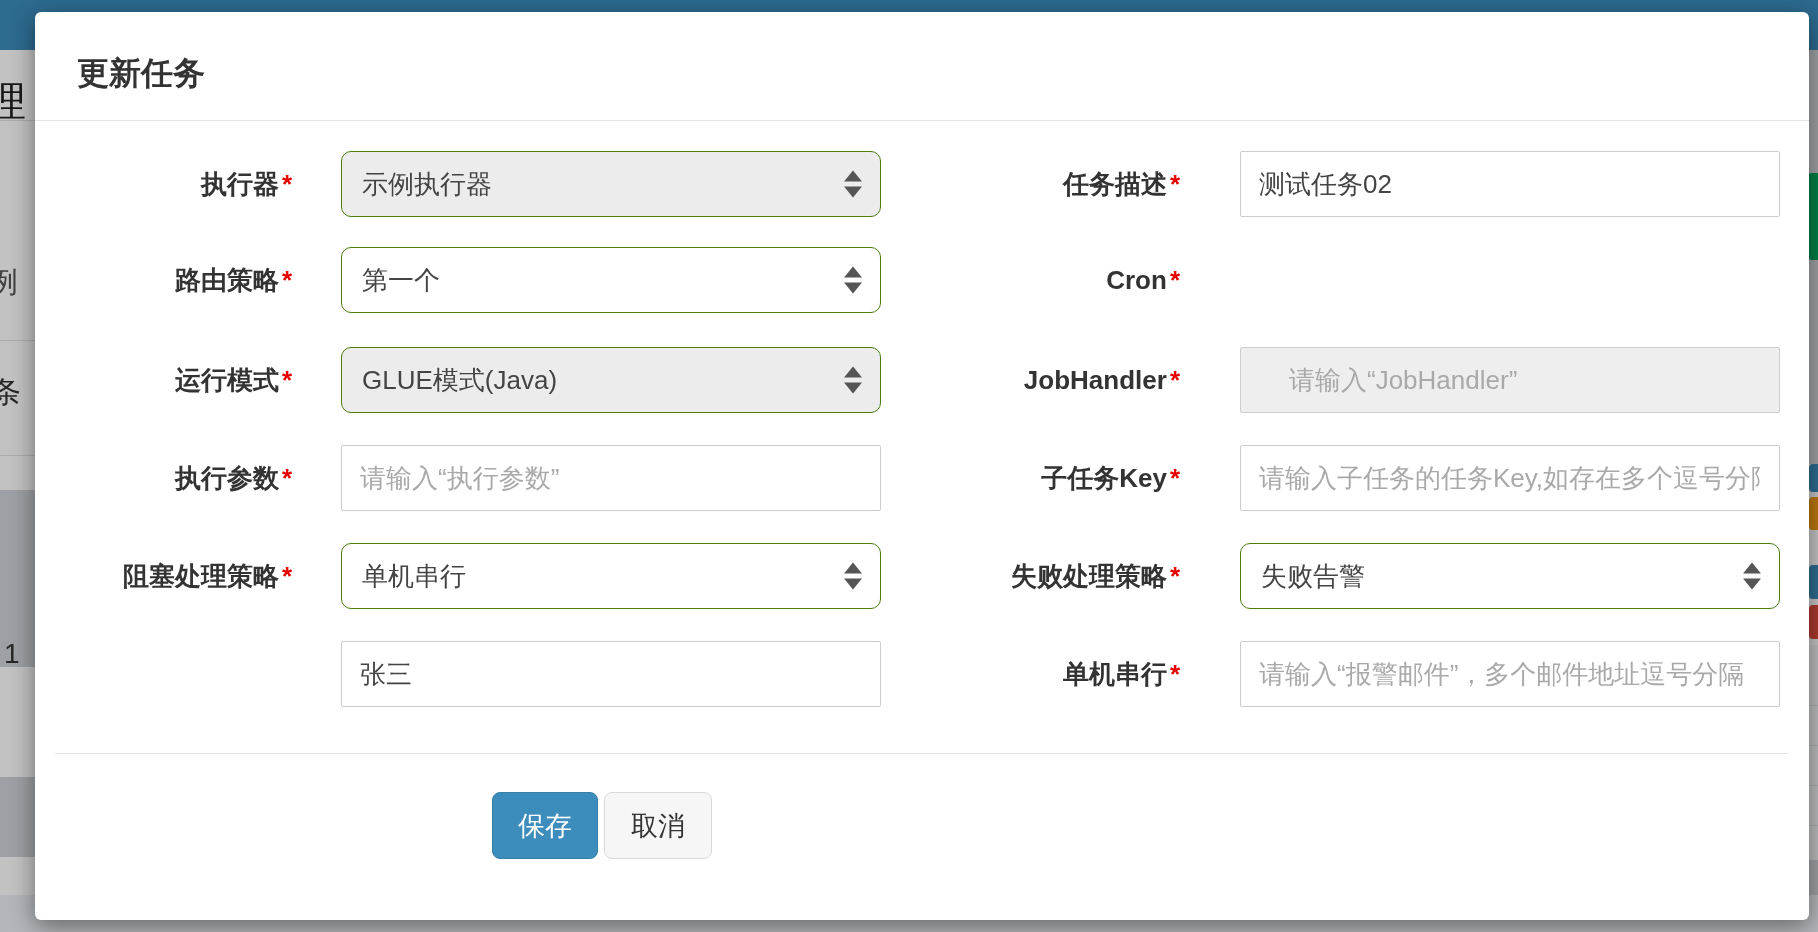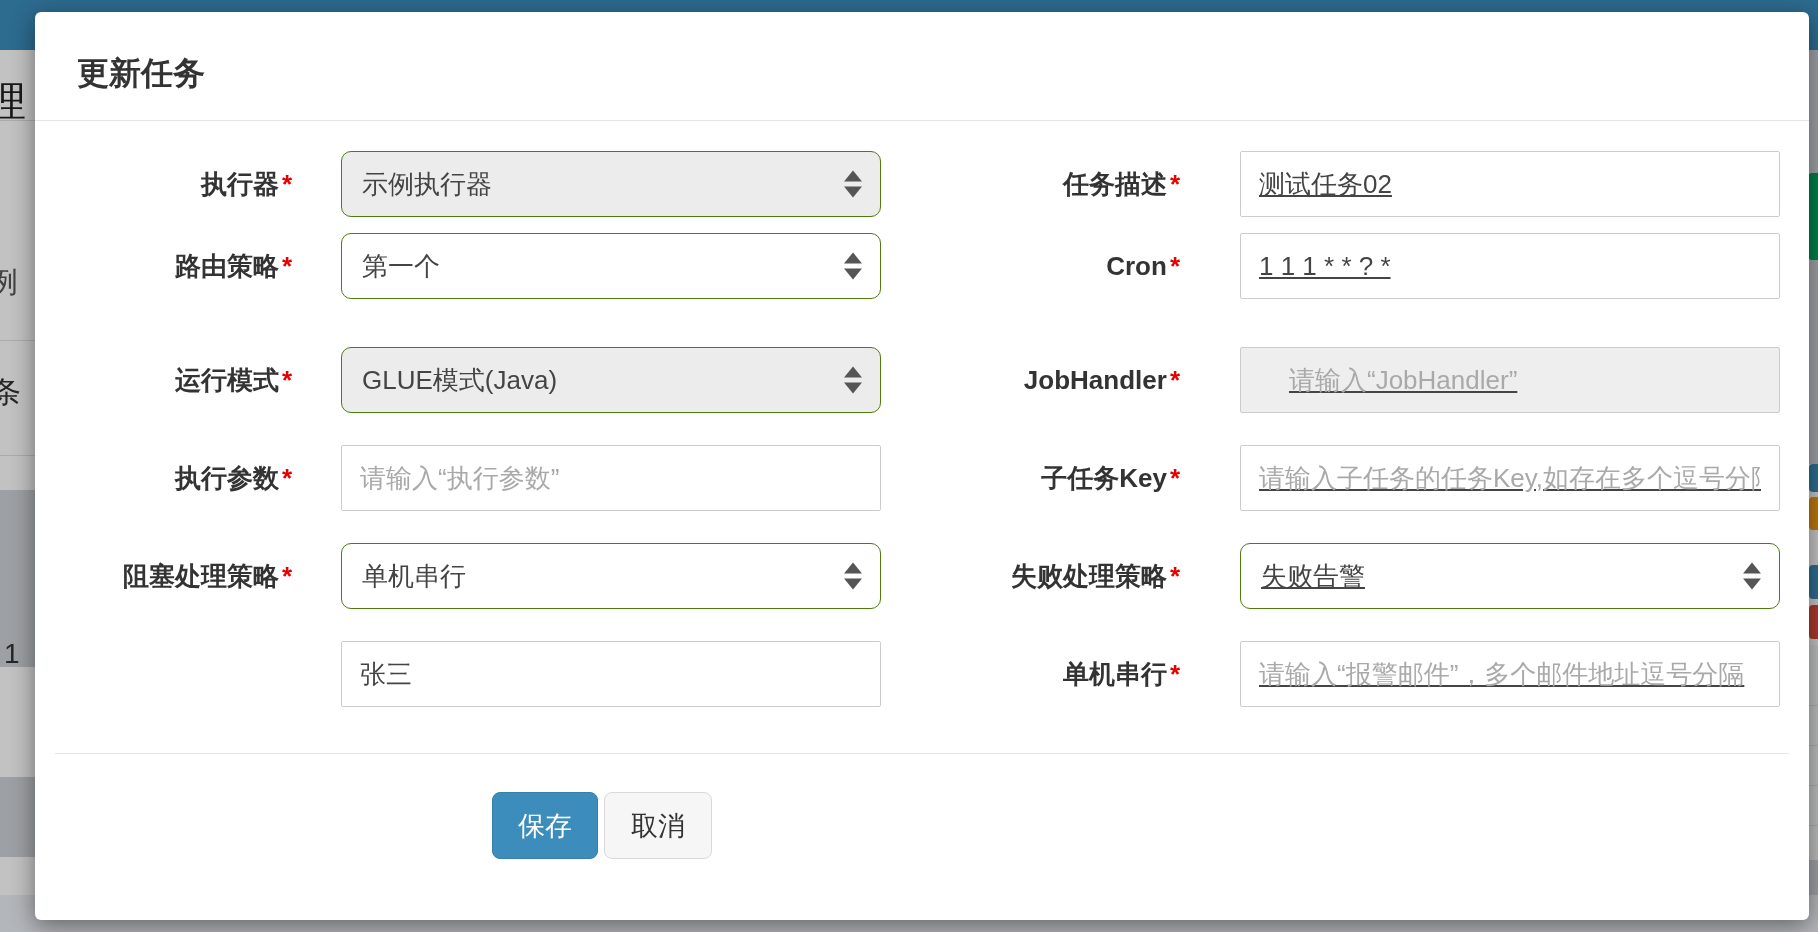--- a/index.html
+++ b/index.html
@@ -24,24 +24,24 @@
   .m-header{position:absolute;left:0;top:0;width:100%;height:109px;
             border-bottom:1px solid #e5e5e5;box-sizing:border-box;}
   .m-title{position:absolute;left:10px;top:40px;font-size:32px;font-weight:600;color:#333;margin-left:32px;}
 
   .lab{position:absolute;height:66px;line-height:66px;text-align:right;
        font-size:26px;font-weight:700;color:#333;white-space:nowrap;}
   .lab .req{color:#e70000;margin-left:3px;}
   .lab-l{left:10px;width:247px;}
   .lab-r{left:910px;width:235px;}
 
-  .r1{top:139px}.r2{top:221px}.r3{top:335px}.r4{top:433px}.r5{top:531px}.r6{top:629px}
+  .r1{top:139px}.r2{top:235px}.r3{top:335px}.r4{top:433px}.r5{top:531px}.r6{top:629px}
 
   .field{position:absolute;width:540px;height:66px;box-sizing:border-box;font-size:26px;}
-  .fld-l{left:306px;} .fld-r{left:1205px;text-decoration:underline;}
+  .fld-l{left:306px;} .fld-r{left:1205px;}
 
   .sel{display:flex;align-items:center;padding:0 46px 0 20px;color:#444;
        background:#fff;border:1px solid #4d7c0f;border-radius:10px;cursor:default;}
   .sel.dis{background:#ececec;}
   .sel-text{flex:1;overflow:hidden;white-space:nowrap;}
   .arrows{position:absolute;right:18px;top:50%;transform:translateY(-50%);
           display:flex;flex-direction:column;gap:5px;}
   .arrows i{display:block;width:0;height:0;border-left:9px solid transparent;
             border-right:9px solid transparent;}
   .arrows .up{border-bottom:11px solid #555;}
@@ -123,21 +123,20 @@
     <div class="field fld-l sel r2">
       <span class="sel-text">第一个</span>
       <span class="arrows">
           <i class="up"></i>
           <i class="dn"></i>
         </span>
     </div>
     <div class="lab lab-r r2">
       <span>Cron</span><span class="req">*</span>
     </div>
-    <input class="field fld-r inp r2" value="1 1 1 * * ? *" style="">
 
     <div class="lab lab-l r3">
       <span>运行模式</span><span class="req">*</span>
     </div>
     <div class="field fld-l sel dis r3">
       <span class="sel-text">GLUE模式(Java)</span>
       <span class="arrows">
           <i class="up"></i>
           <i class="dn"></i>
         </span>

